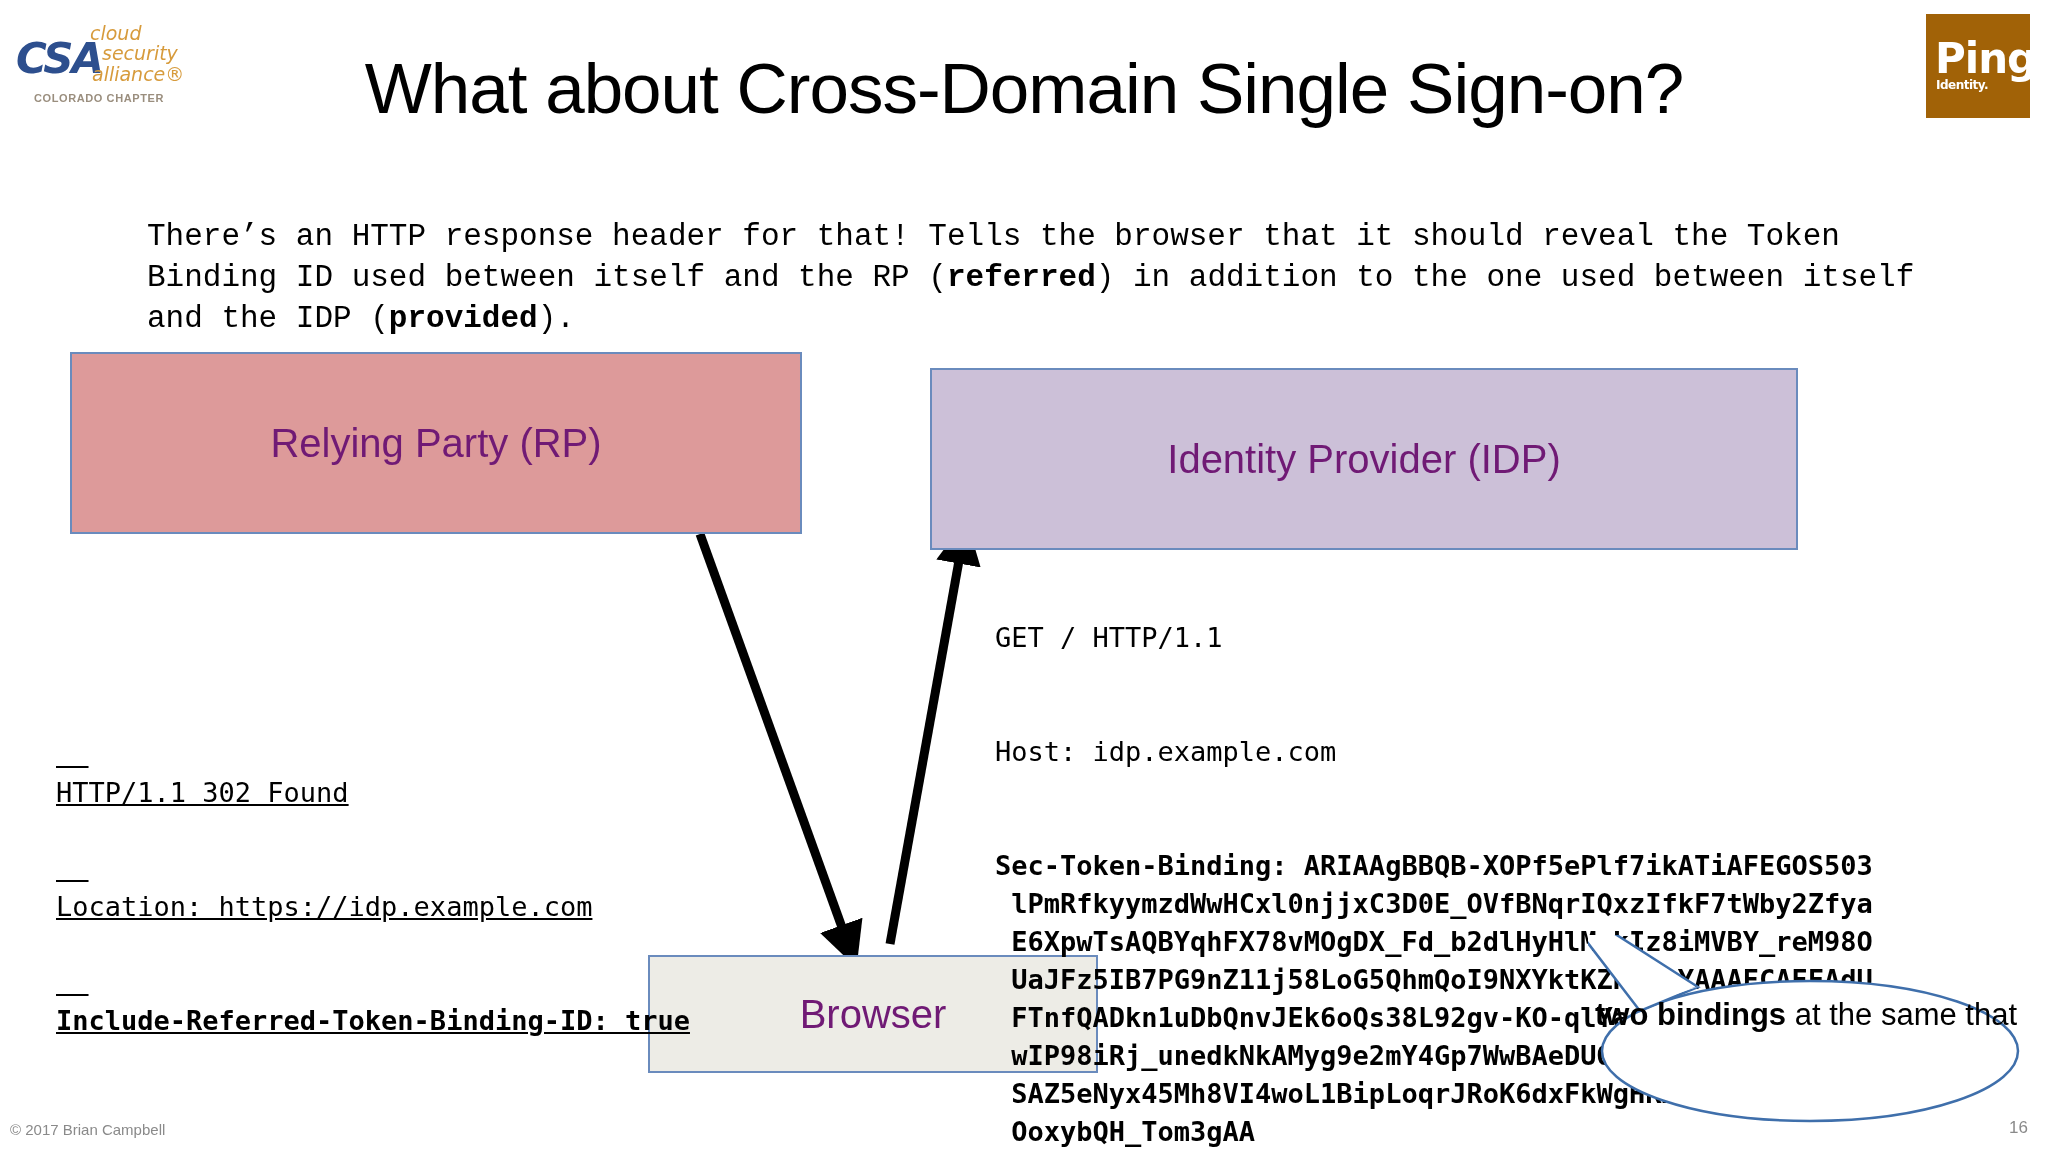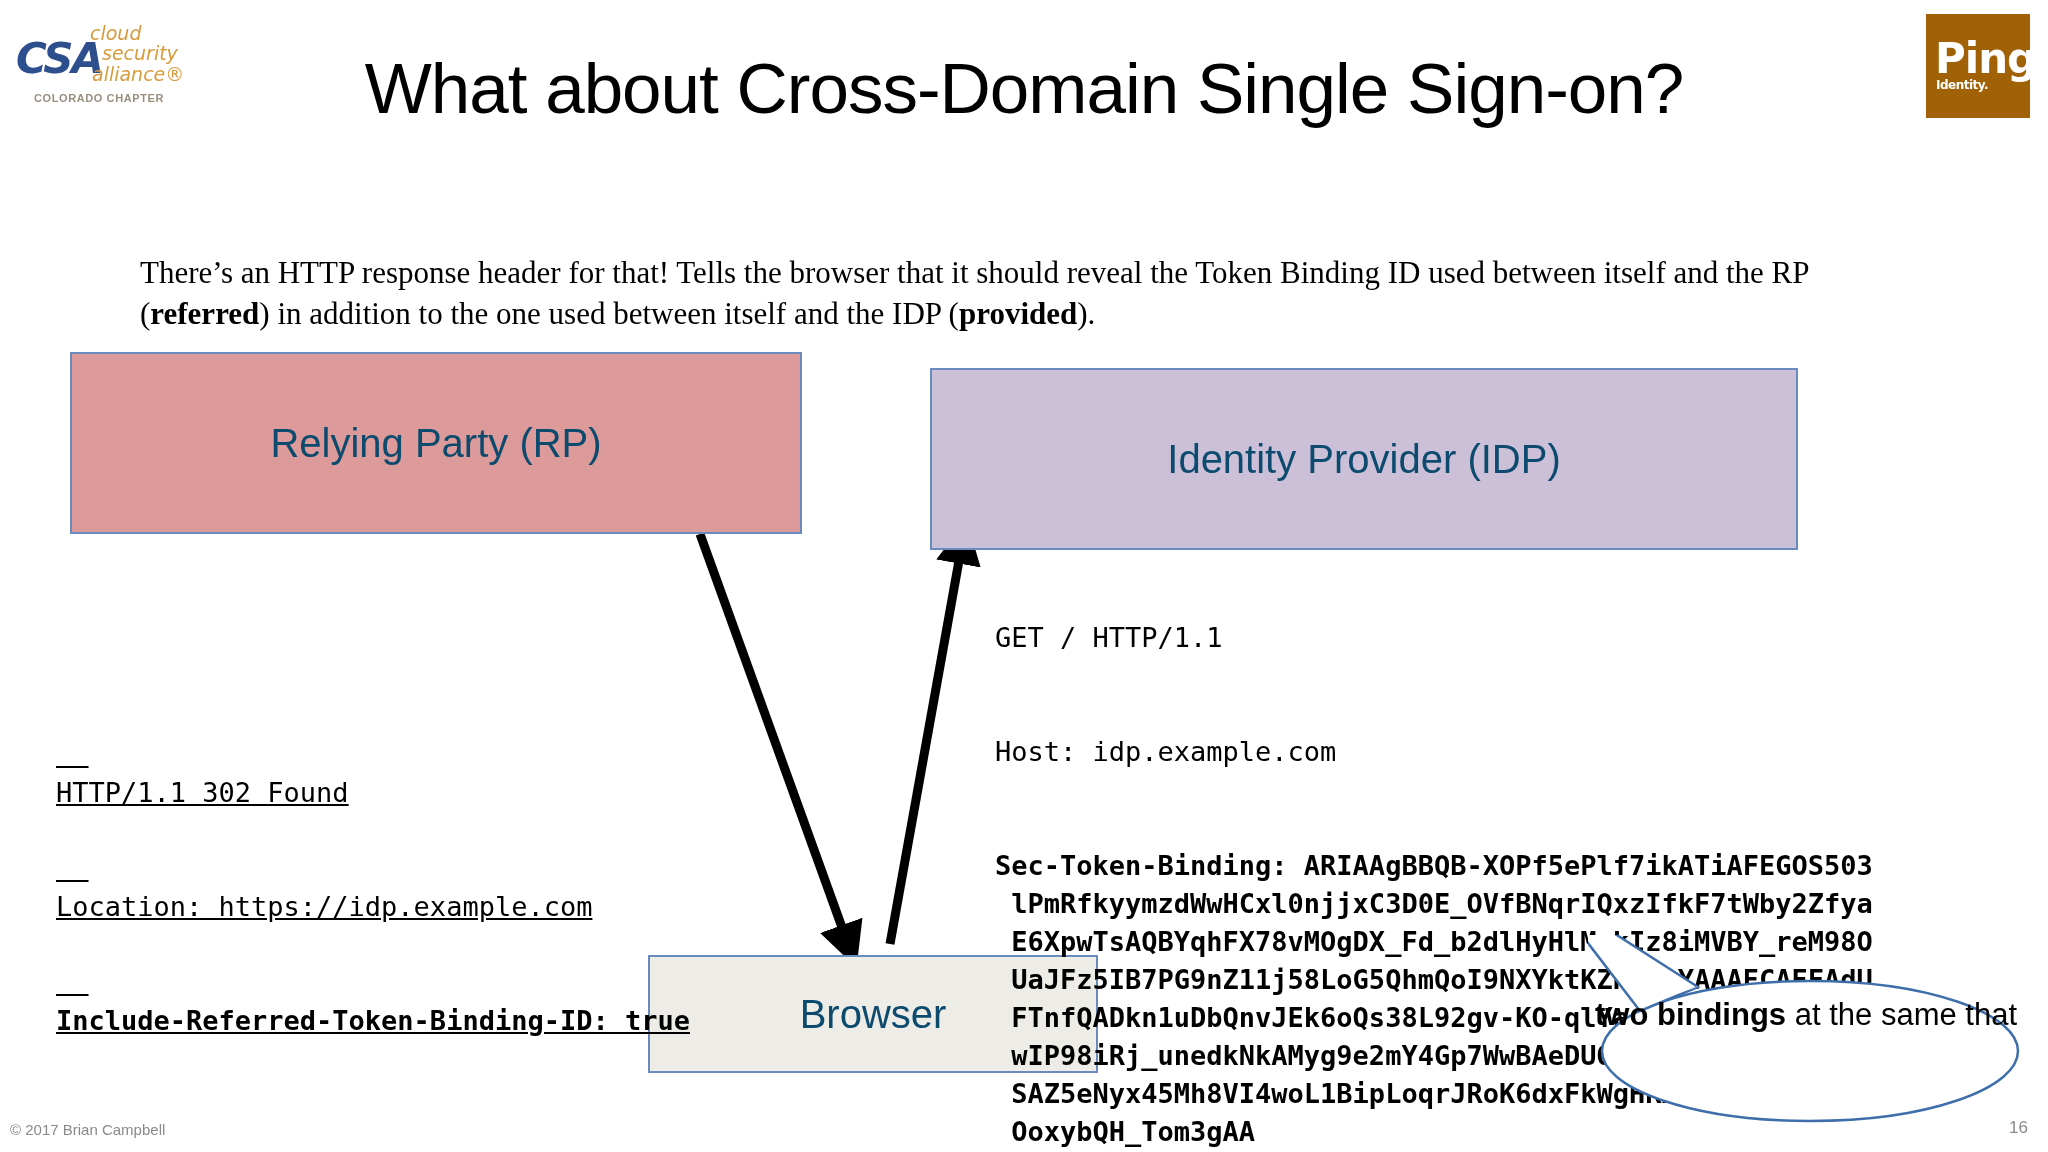--- a/index.html
+++ b/index.html
@@ -89,40 +89,39 @@
     font-size: 71px;
     font-weight: 400;
     color: #000000;
     letter-spacing: -1px;
     white-space: nowrap;
   }
 
   
   #intro {
     position: absolute;
-    left: 140px; top: 216px;
+    left: 147px; top: 216px;
     width: 1790px;
-    font-family: Liberation Serif, serif;
+    font-family: Liberation Mono, monospace;
     font-size: 31px;
     line-height: 41px;
     color: #000000;
-    margin-top: 36px;
   }
   #intro b { font-weight: bold; }
 
   
   .node-box {
     position: absolute;
     border: 2px solid #6a8bbd;
     box-sizing: border-box;
     display: flex;
     align-items: center;
     justify-content: center;
     font-size: 40px;
-    color: #0c4a6e;
+    color: #701a75;
   }
   #rp-box {
     left: 70px; top: 352px;
     width: 732px; height: 182px;
     background: #dd9a9a;
   }
   #idp-box {
     left: 930px; top: 368px;
     width: 868px; height: 182px;
     background: #ccc0d8;

